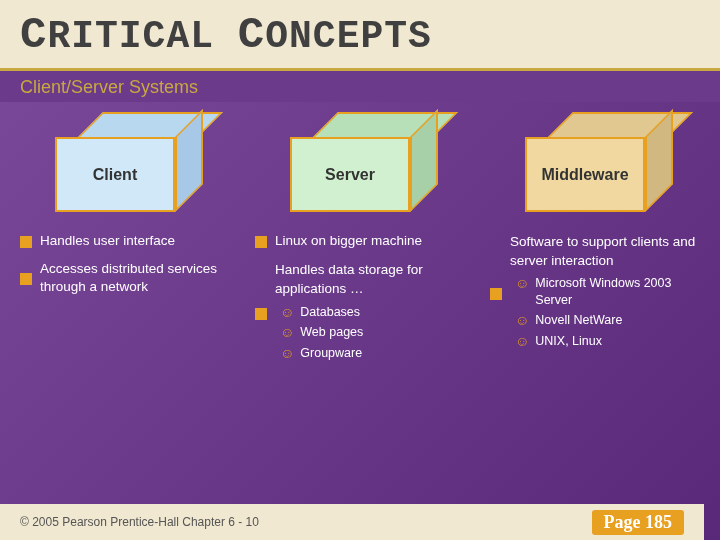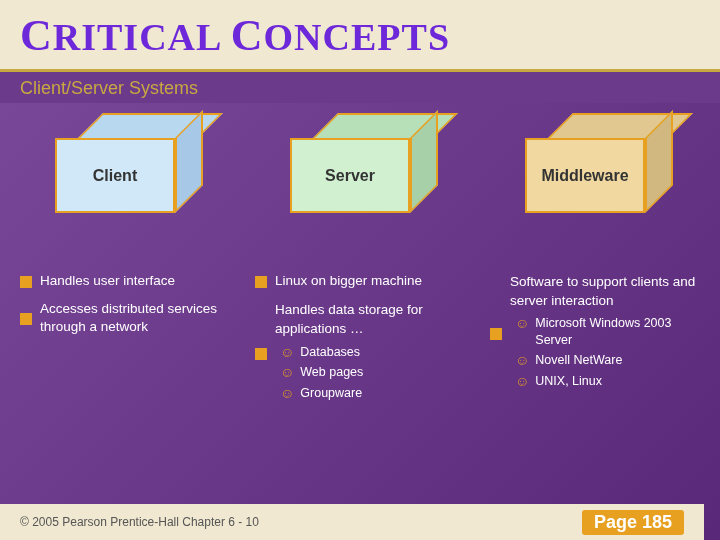--- a/index.html
+++ b/index.html
@@ -24,22 +24,22 @@
     
     .title-bar {
       background: #f0e8d0;
       padding: 10px 20px 8px 20px;
       border-bottom: 3px solid #c8a840;
     }
 
     .title-text {
       font-size: 38px;
       font-weight: bold;
-      color: #6d28d9;
-      font-family: Liberation Serif, serif;
+      color: #404040;
+      font-family: Liberation Mono, monospace;
       letter-spacing: 1px;
     }
 
     .title-text .cap {
       font-size: 44px;
     }
 
     .subtitle {
       color: #c8a840;
       font-size: 18px;
@@ -56,21 +56,20 @@
       gap: 15px;
       height: 390px;
     }
 
     
     .column {
       flex: 1;
       display: flex;
       flex-direction: column;
       align-items: center;
-      gap: 39px;
     }
 
     .cube-container {
       width: 160px;
       height: 110px;
       position: relative;
       margin-bottom: 10px;
     }
 
     .cube-face-front {
@@ -188,20 +187,21 @@
       font-size: 12px;
     }
 
     .footer-right {
       background: #e8a020;
       color: #fff;
       font-size: 18px;
       font-weight: bold;
       padding: 2px 12px;
       border-radius: 3px;
+      font-family: Liberation Serif, serif;
     }
 
     
     .cube-face-front.middleware {
       background: #f0d8a0;
     }
     .cube-face-top.middleware {
       background: #e0c890;
     }
     .cube-face-right.middleware {

